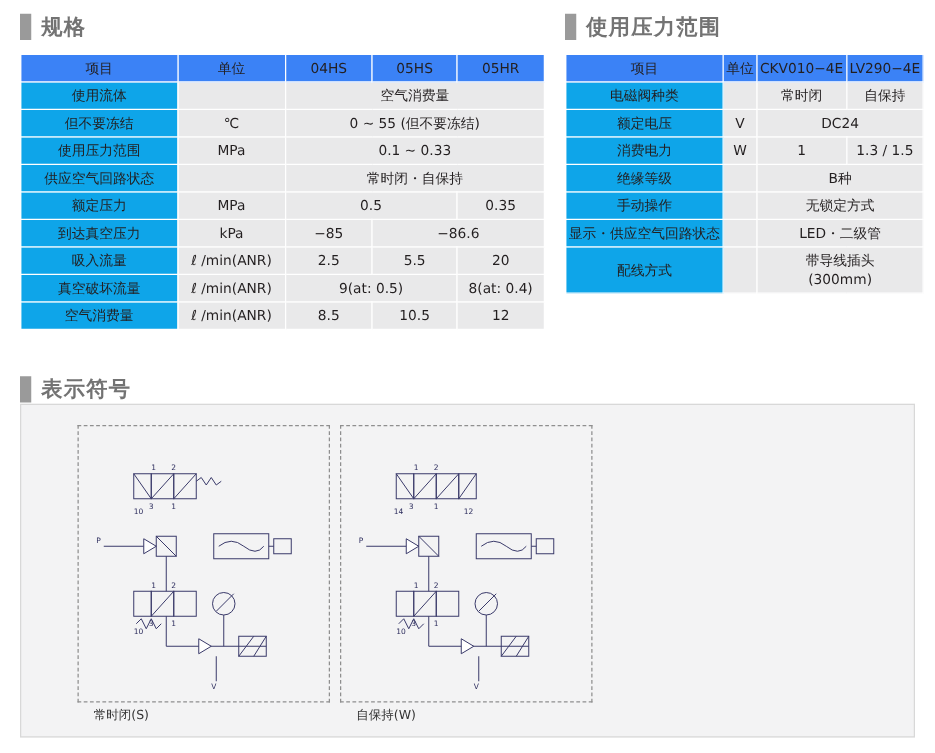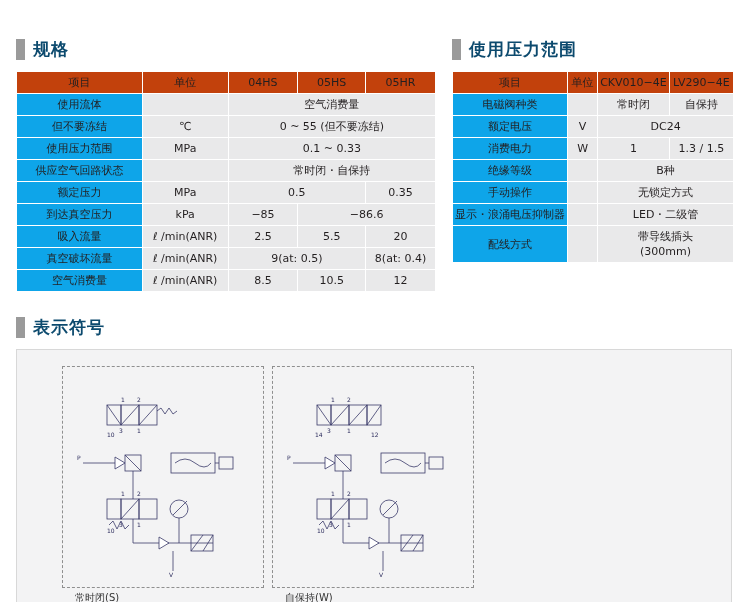--- a/index.html
+++ b/index.html
@@ -7,56 +7,54 @@
     width:748px;height:602px;
     background:#ffffff;
     font-family:"DejaVu Sans","Liberation Sans",sans-serif;
     font-size:11px;
     color:#231f20;
     position:relative;
     overflow:hidden;
   }
   .section-title{
     display:flex;align-items:center;gap:8px;
-    font-size:17px;font-weight:bold;color:#0c4a6e;
+    font-size:17px;font-weight:bold;color:#737373;
     letter-spacing:1px;
-    margin-top:28px;
   }
   .title-bar{
     width:9px;height:21px;background:#9a9a9a;display:inline-block;
   }
   
   table{
     border-collapse:collapse;
     table-layout:fixed;
   }
   td{
     border:1px solid #ffffff;
     background:#e9e9ea;
     text-align:center;
     vertical-align:middle;
     height:21px;
     font-size:11px;
     padding:0 2px;
     white-space:nowrap;
   }
-  td.hdr{background:#c2410c;font-weight:normal;margin-top:16px;}
+  td.hdr{background:#3b82f6;font-weight:normal;margin-top:16px;}
   td.lbl{background:#0ea5e9;}
 
   
   #spec-block{position:absolute;left:16px;top:10px;width:420px;}
   #spec-block .tbl{margin-top:10px;}
   
   #valve-block{position:absolute;left:452px;top:10px;width:282px;}
   #valve-block .tbl{margin-top:10px;}
 
   
-  #symbol-block{position:absolute;left:16px;top:288px;width:716px;}
+  #symbol-block{position:absolute;left:16px;top:300px;width:716px;}
   .symbol-panel{
-    margin-top:10px;
     border:1px solid #d8d8d8;
     background:#f3f3f4;
     height:265px;
     position:relative;
   }
   .dashbox{
     position:absolute;top:16px;
     border:1px dashed #8f8f8f;
     width:200px;height:220px;
   }
@@ -192,21 +190,21 @@
             <td class="lbl">绝缘等级</td>
             <td></td>
             <td colspan="2">B种</td>
           </tr>
           <tr>
             <td class="lbl">手动操作</td>
             <td></td>
             <td colspan="2">无锁定方式</td>
           </tr>
           <tr>
-            <td class="lbl">显示・浪涌电压抑制器</td>
+            <td class="lbl">显示・供应空气回路状态</td>
             <td></td>
             <td colspan="2">LED・二级管</td>
           </tr>
           <tr>
             <td class="lbl">配线方式</td>
             <td></td>
             <td colspan="2" style="height: 36px; line-height: 15px;">带导线插头<br>(300mm)</td>
           </tr>
         </tbody>
     </table>

